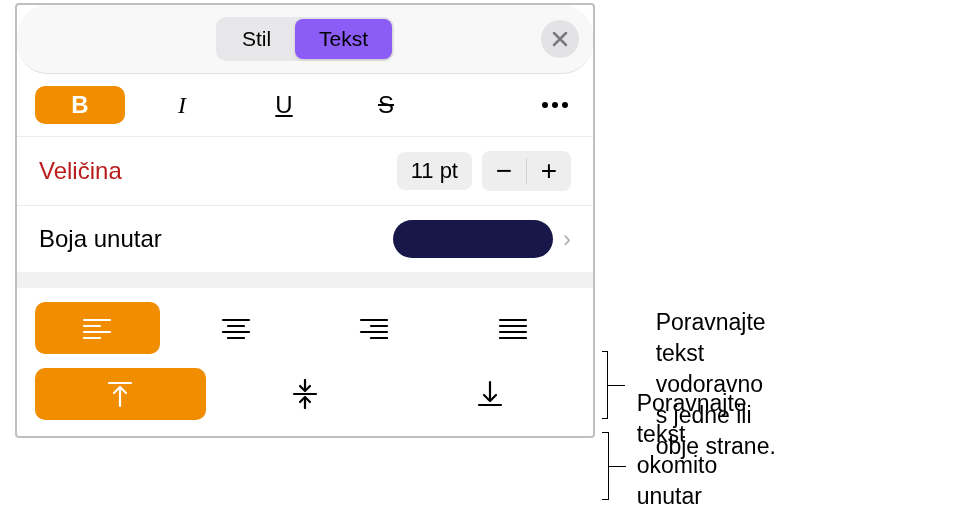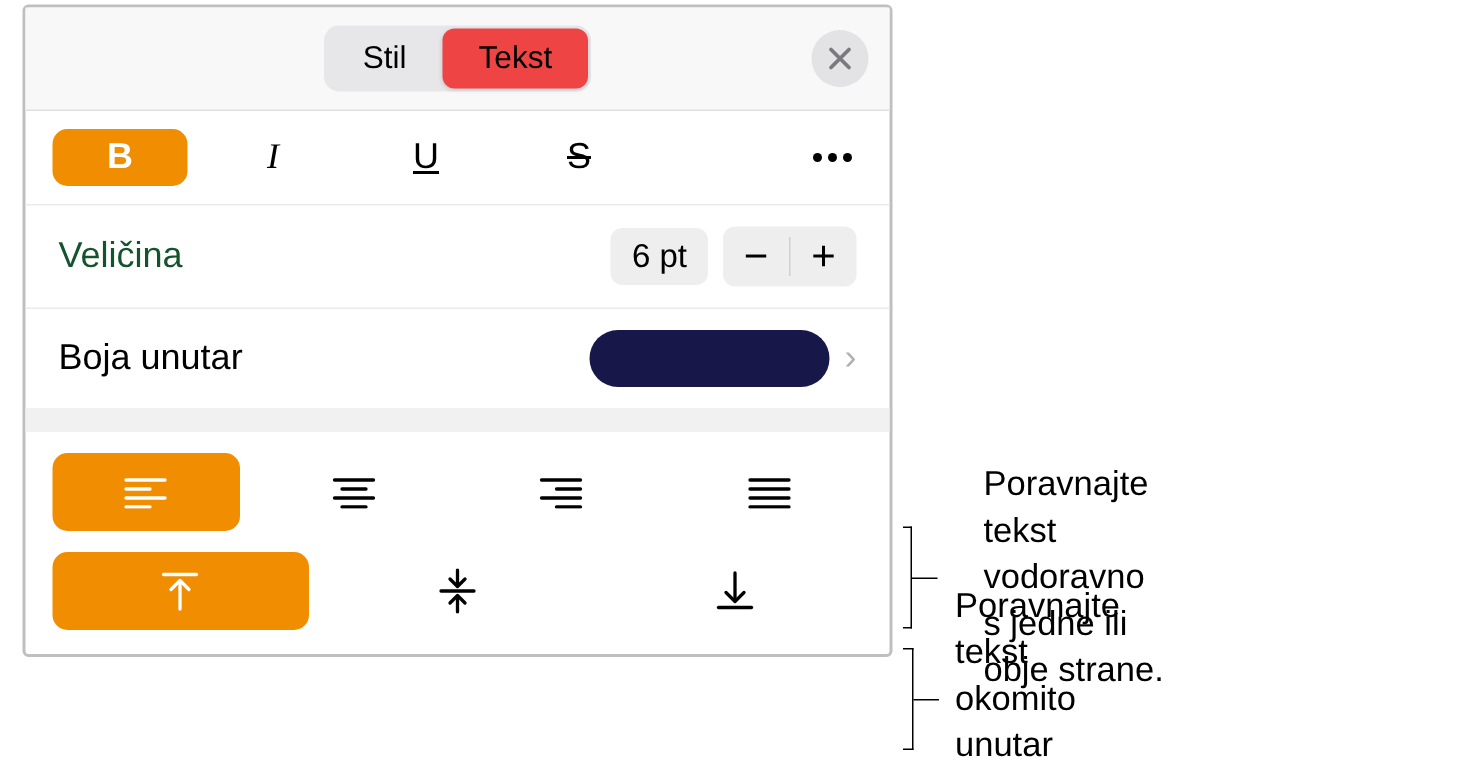--- a/index.html
+++ b/index.html
@@ -24,37 +24,38 @@
       background: #fff;
     }
     .header {
       display: flex;
       align-items: center;
       justify-content: center;
       padding: 12px 14px;
       border-bottom: 1px solid #e0e0e0;
       background: #f8f8f8;
       position: relative;
+      border-radius: 31px;
     }
     .tabs {
       display: flex;
       background: #e7e7ea;
       border-radius: 10px;
       padding: 2px;
     }
     .tab {
       padding: 8px 24px;
       font-size: 21px;
       color: #000;
       cursor: pointer;
       border-radius: 8px;
       font-weight: 500;
     }
     .tab.active {
-      background: #ef4444;
+      background: #8b5cf6;
       box-shadow: 0 1px 3px rgba(0,0,0,0.15);
     }
     .close-btn {
       position: absolute;
       right: 14px;
       width: 38px;
       height: 38px;
       border-radius: 50%;
       background: #e3e3e5;
       display: flex;
@@ -104,21 +105,21 @@
       background: #000;
     }
     .size-row {
       display: flex;
       align-items: center;
       padding: 14px 22px;
       border-bottom: 1px solid #ebebeb;
     }
     .size-label {
       font-size: 24px;
-      color: #14532d;
+      color: #b91c1c;
     }
     .size-controls {
       margin-left: auto;
       display: flex;
       align-items: center;
       gap: 10px;
     }
     .size-value {
       background: #eeeeef;
       border-radius: 8px;
@@ -289,21 +290,21 @@
     <div class="more-dots">
       <span></span>
       <span></span>
       <span></span>
     </div>
   </div>
 
   <div class="size-row">
     <div class="size-label">Veličina</div>
     <div class="size-controls">
-      <div class="size-value">6 pt</div>
+      <div class="size-value">11 pt</div>
       <div class="stepper">
         <div class="stepper-btn">−</div>
         <div class="stepper-divider"></div>
         <div class="stepper-btn">+</div>
       </div>
     </div>
   </div>
 
   <div class="color-row">
     <div class="color-label">Boja unutar</div>

